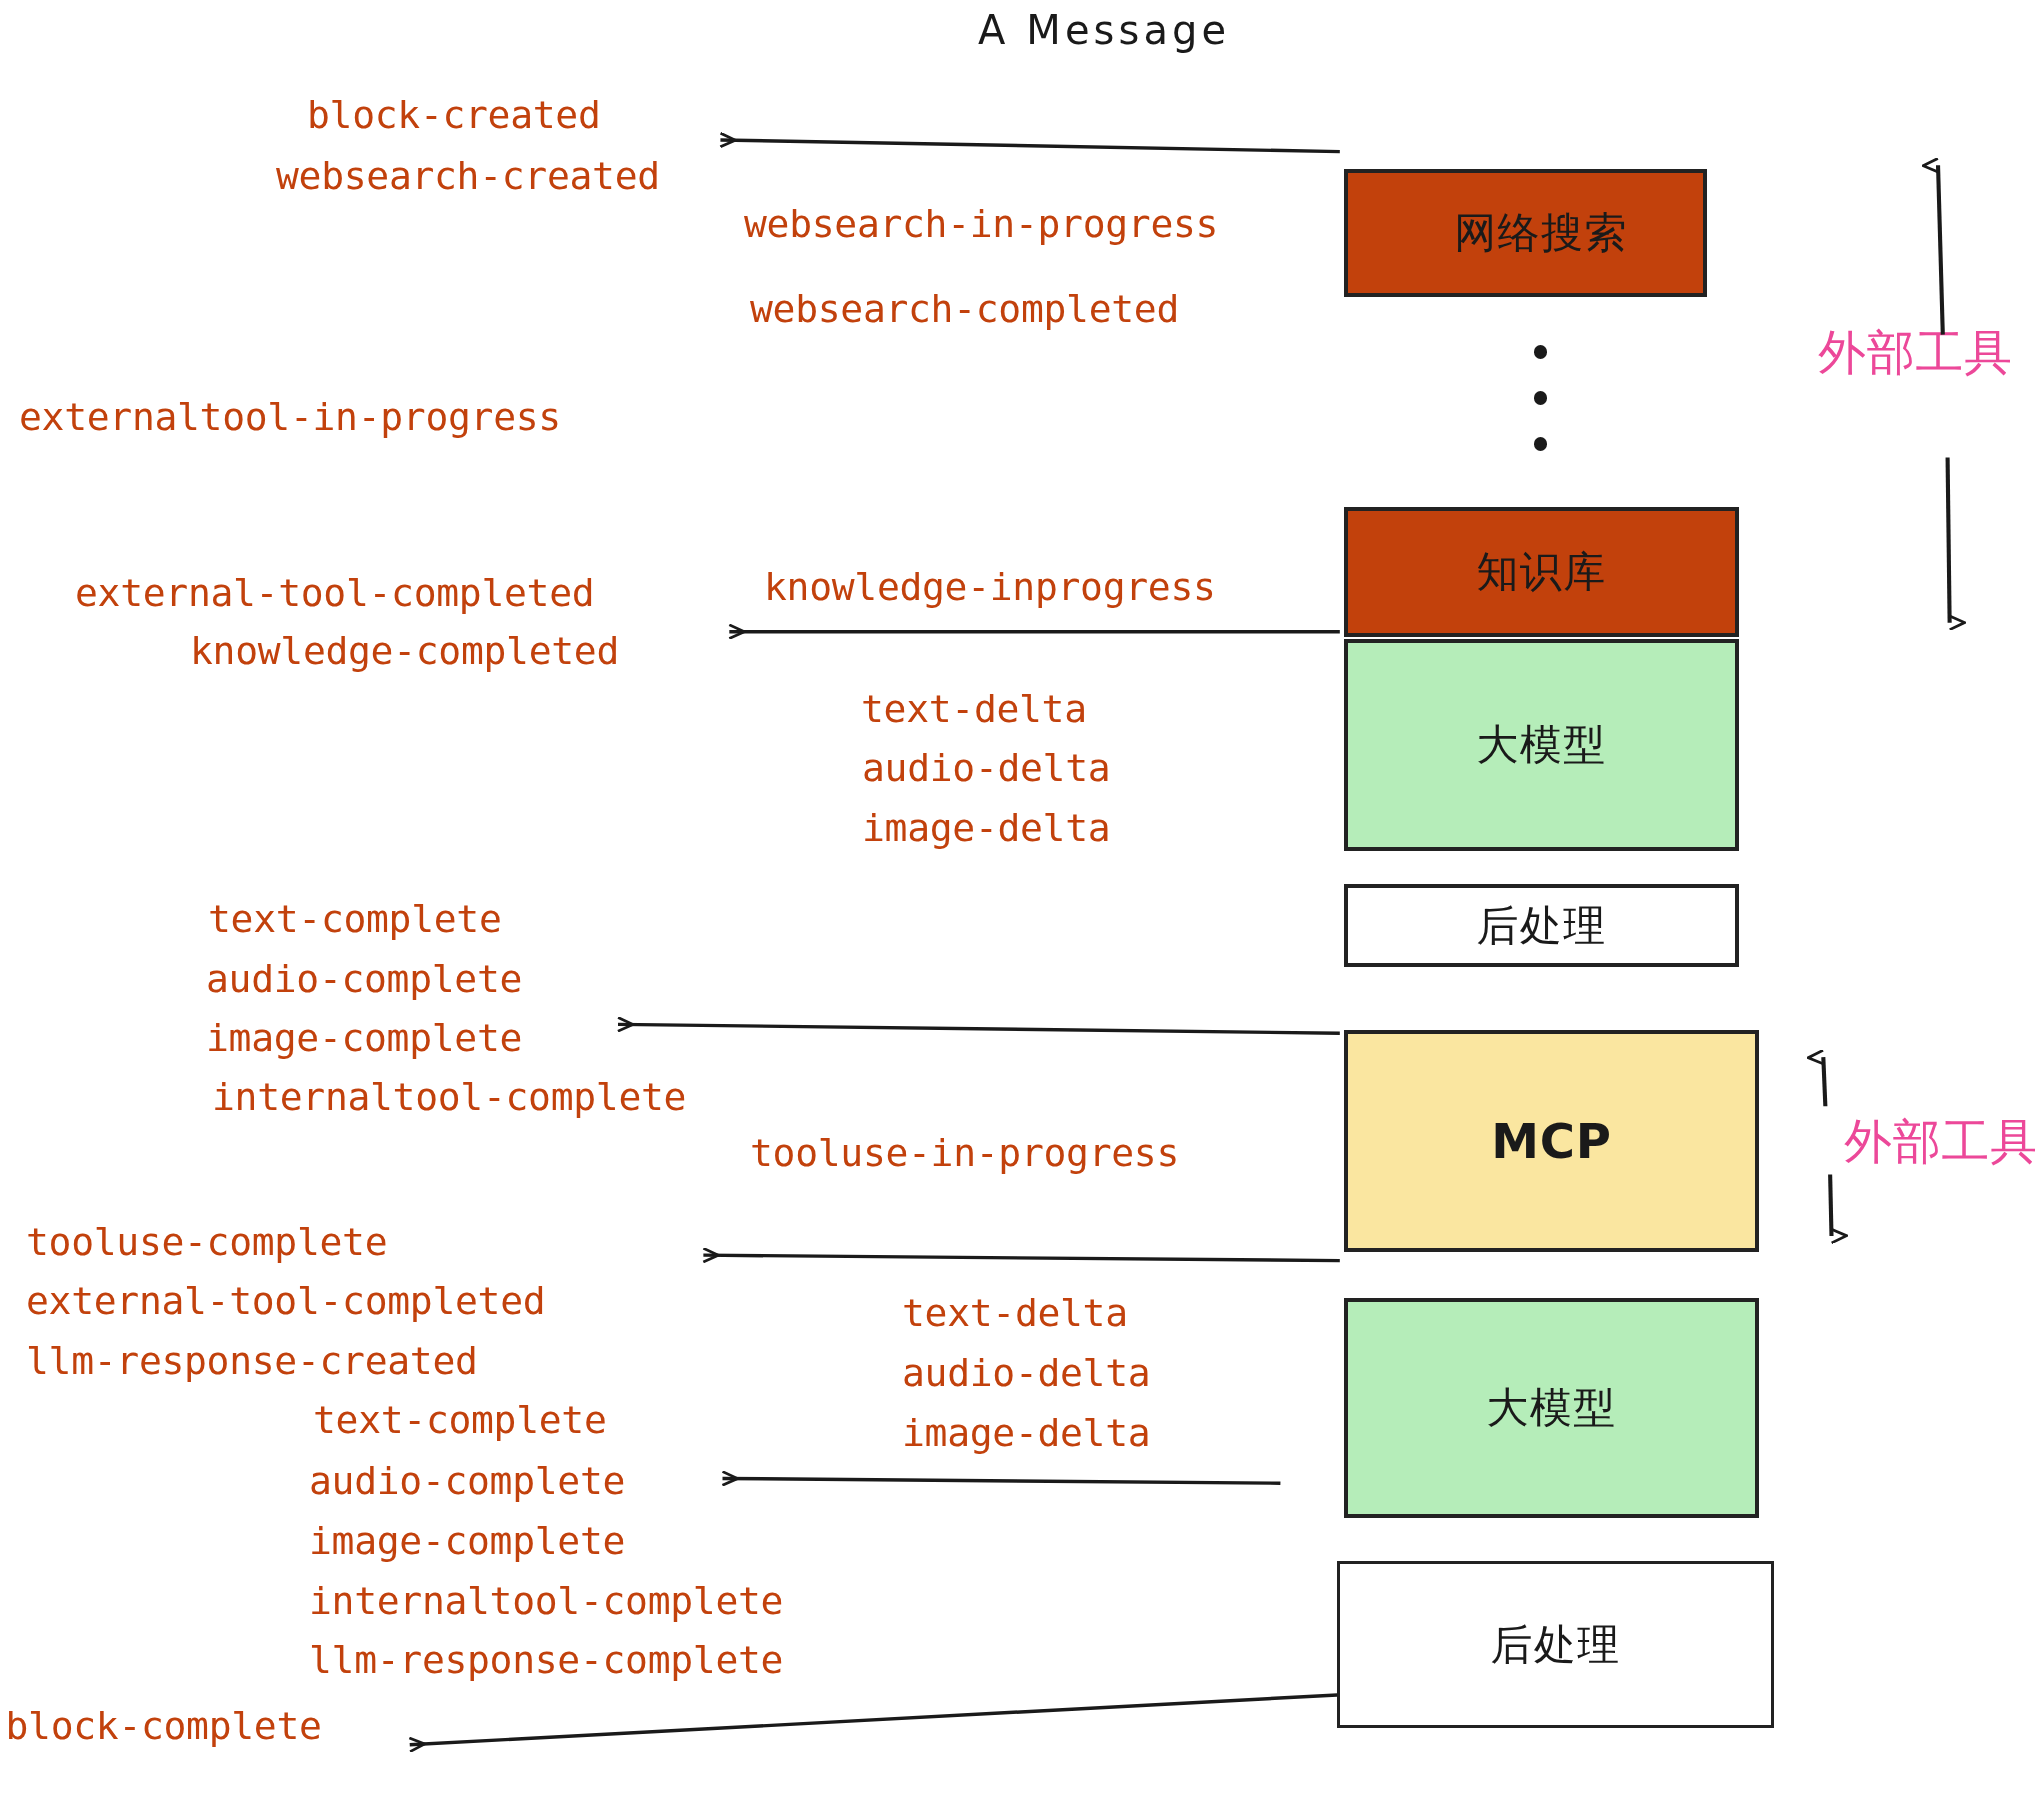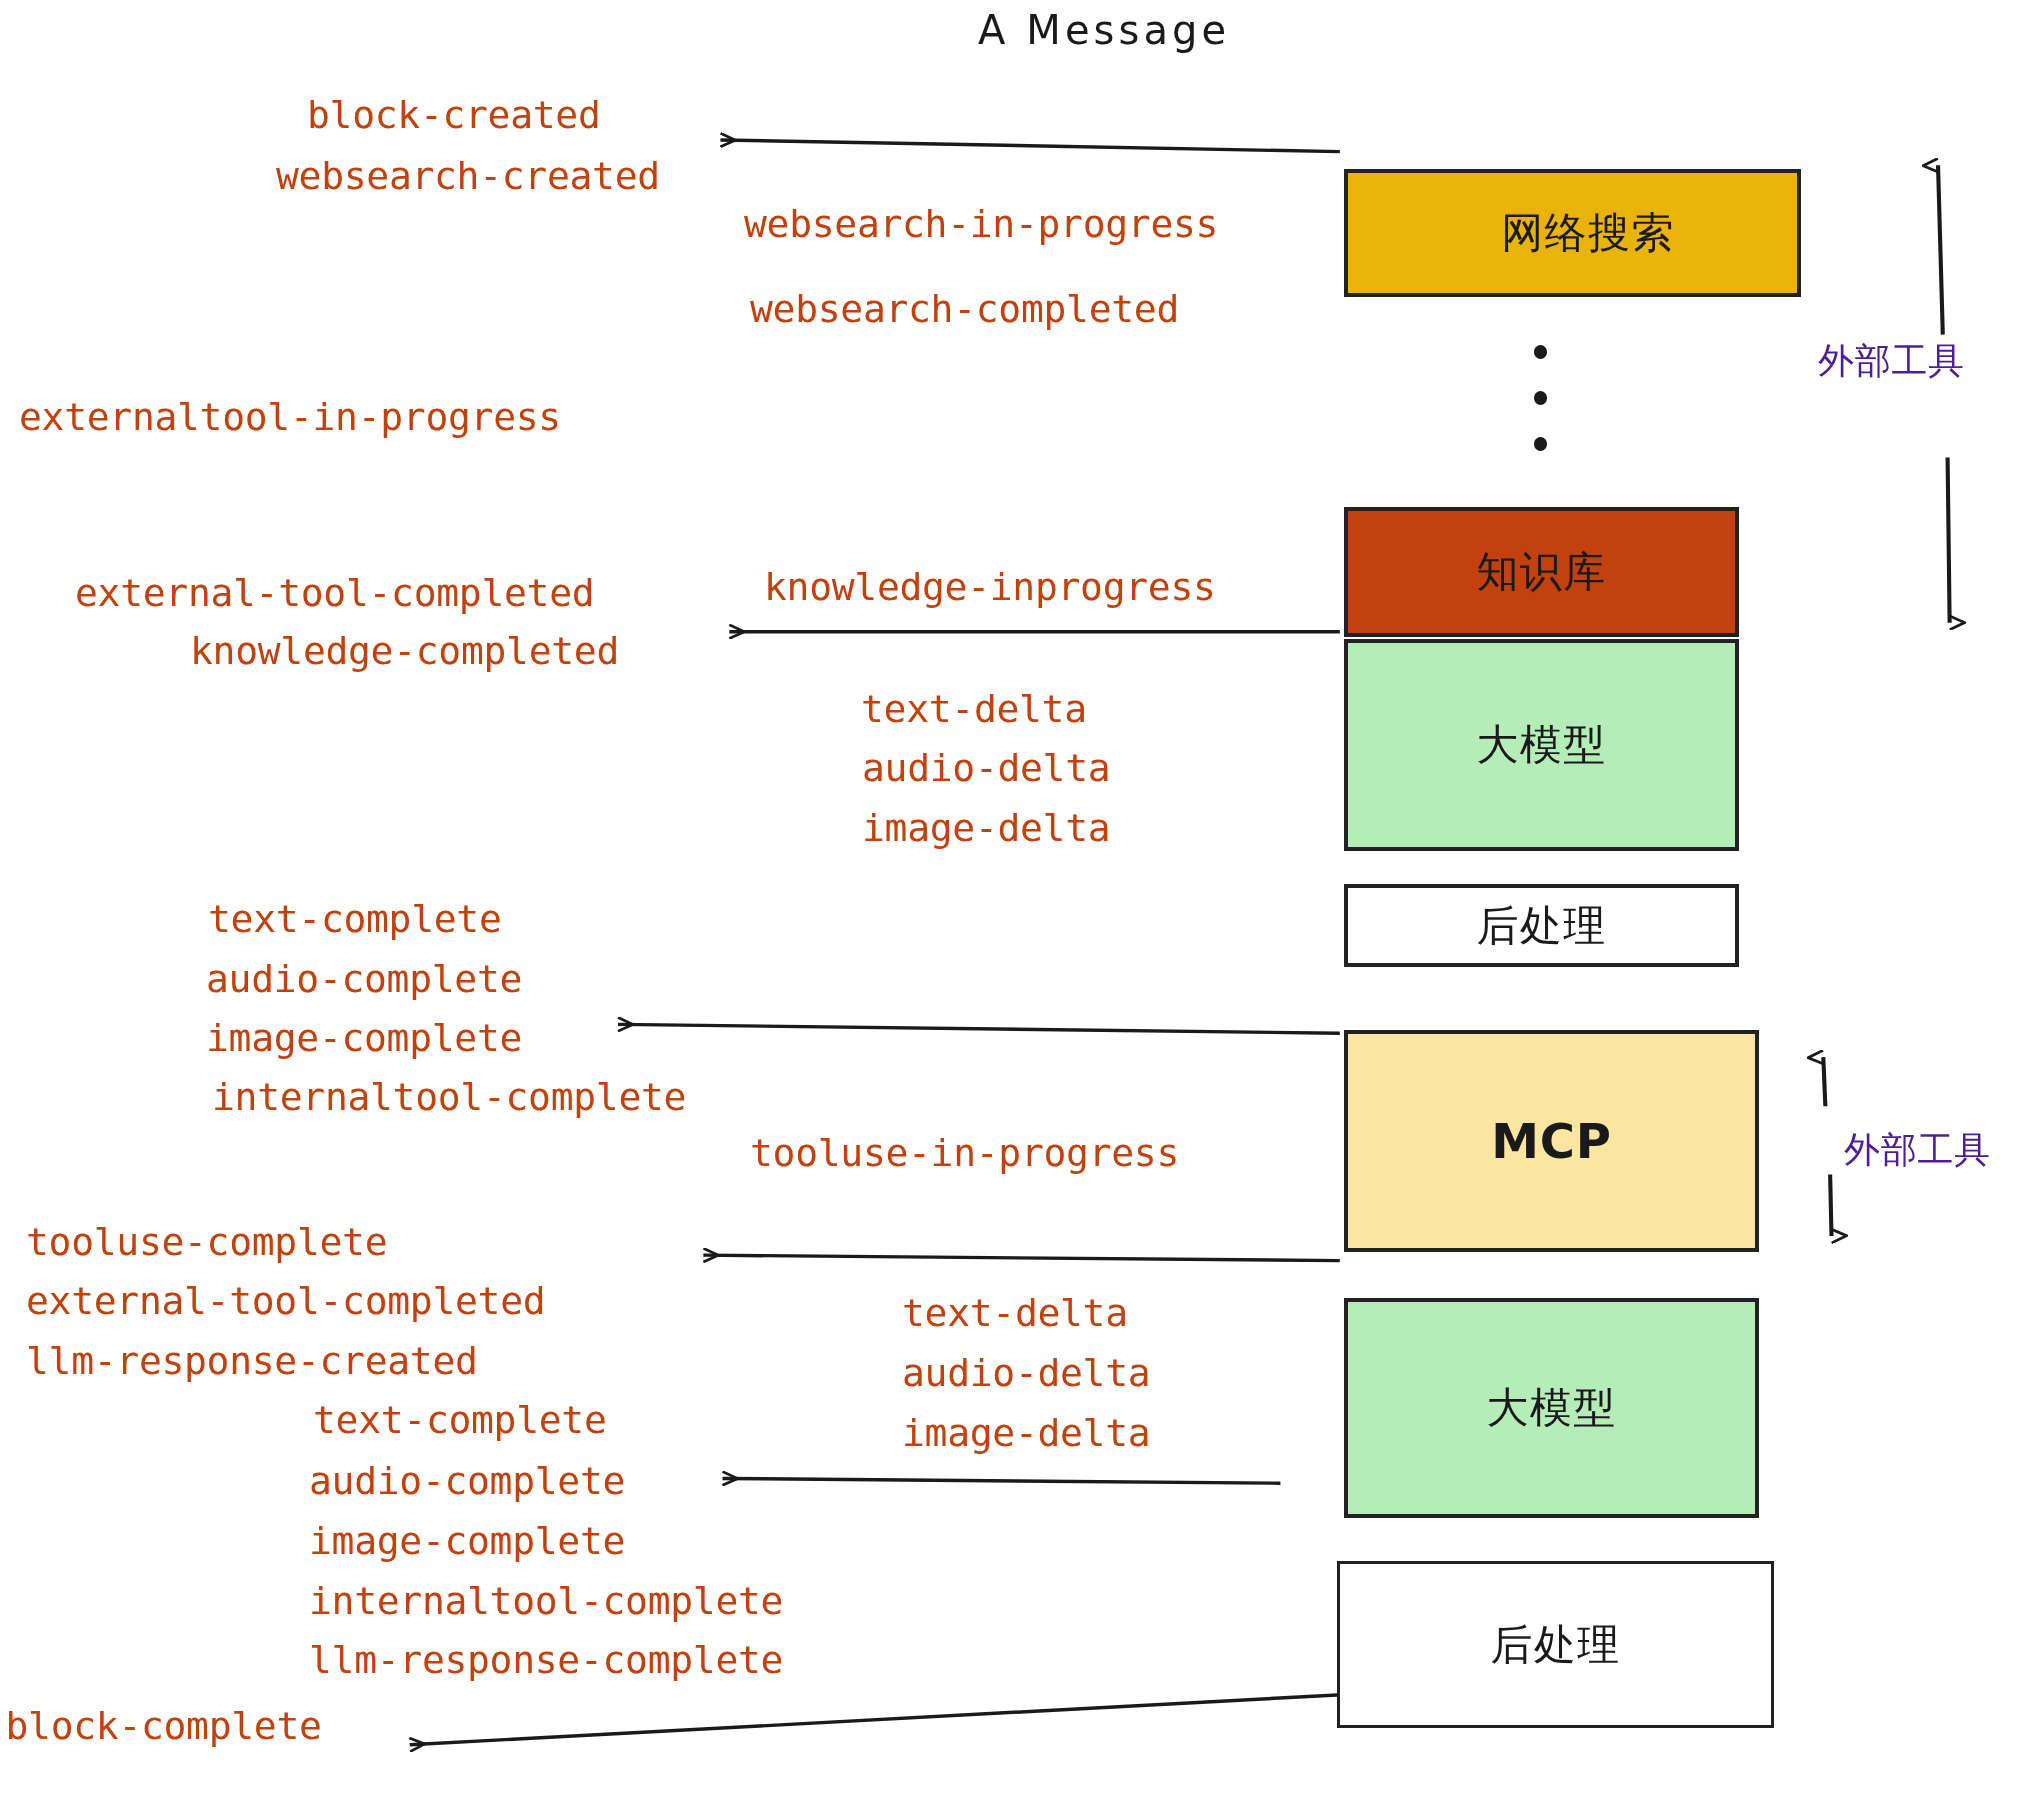--- a/index.html
+++ b/index.html
@@ -50,24 +50,23 @@
   .node.mcp span {
     font-family: "DejaVu Sans", "Liberation Sans", sans-serif;
     font-size: 48px;
     font-weight: 700;
     letter-spacing: 0.7px;
   }
   .sidelbl {
     position: absolute;
     white-space: nowrap;
     font-family: "DejaVu Sans", "Liberation Sans", sans-serif;
-    font-size: 36px;
-    color: #4c1d95;
+    font-size: 48px;
+    color: #ec4899;
     letter-spacing: 0.7px;
-    margin-top: 16px;
   }
   .dots {
     position: absolute;
     display: flex;
     flex-direction: column;
     align-items: center;
     justify-content: space-between;
   }
   .dots i {
     display: block;
@@ -85,21 +84,21 @@
     pointer-events: none;
   }
 </style>
 </head>
 <body>
 
 <div id="canvas">
 
   <div class="title" style="left:978px; top:6.8px;">A Message</div>
 
-  <div class="node" style="left:1344px; top:169px; width:457px; height:128px; background:#eab308;padding-left:31px;">
+  <div class="node" style="left:1344px; top:169px; width:363px; height:128px; background:#c2410c;padding-left:31px;">
     <span>网络搜索</span>
   </div>
 
   <div class="node" style="left:1344px; top:507px; width:395px; height:130px; background:#c2410c;">
     <span>知识库</span>
   </div>
 
   <div class="node" style="left:1344px; top:639px; width:395px; height:212px; background:#B5EDB9;">
     <span>大模型</span>
   </div>

